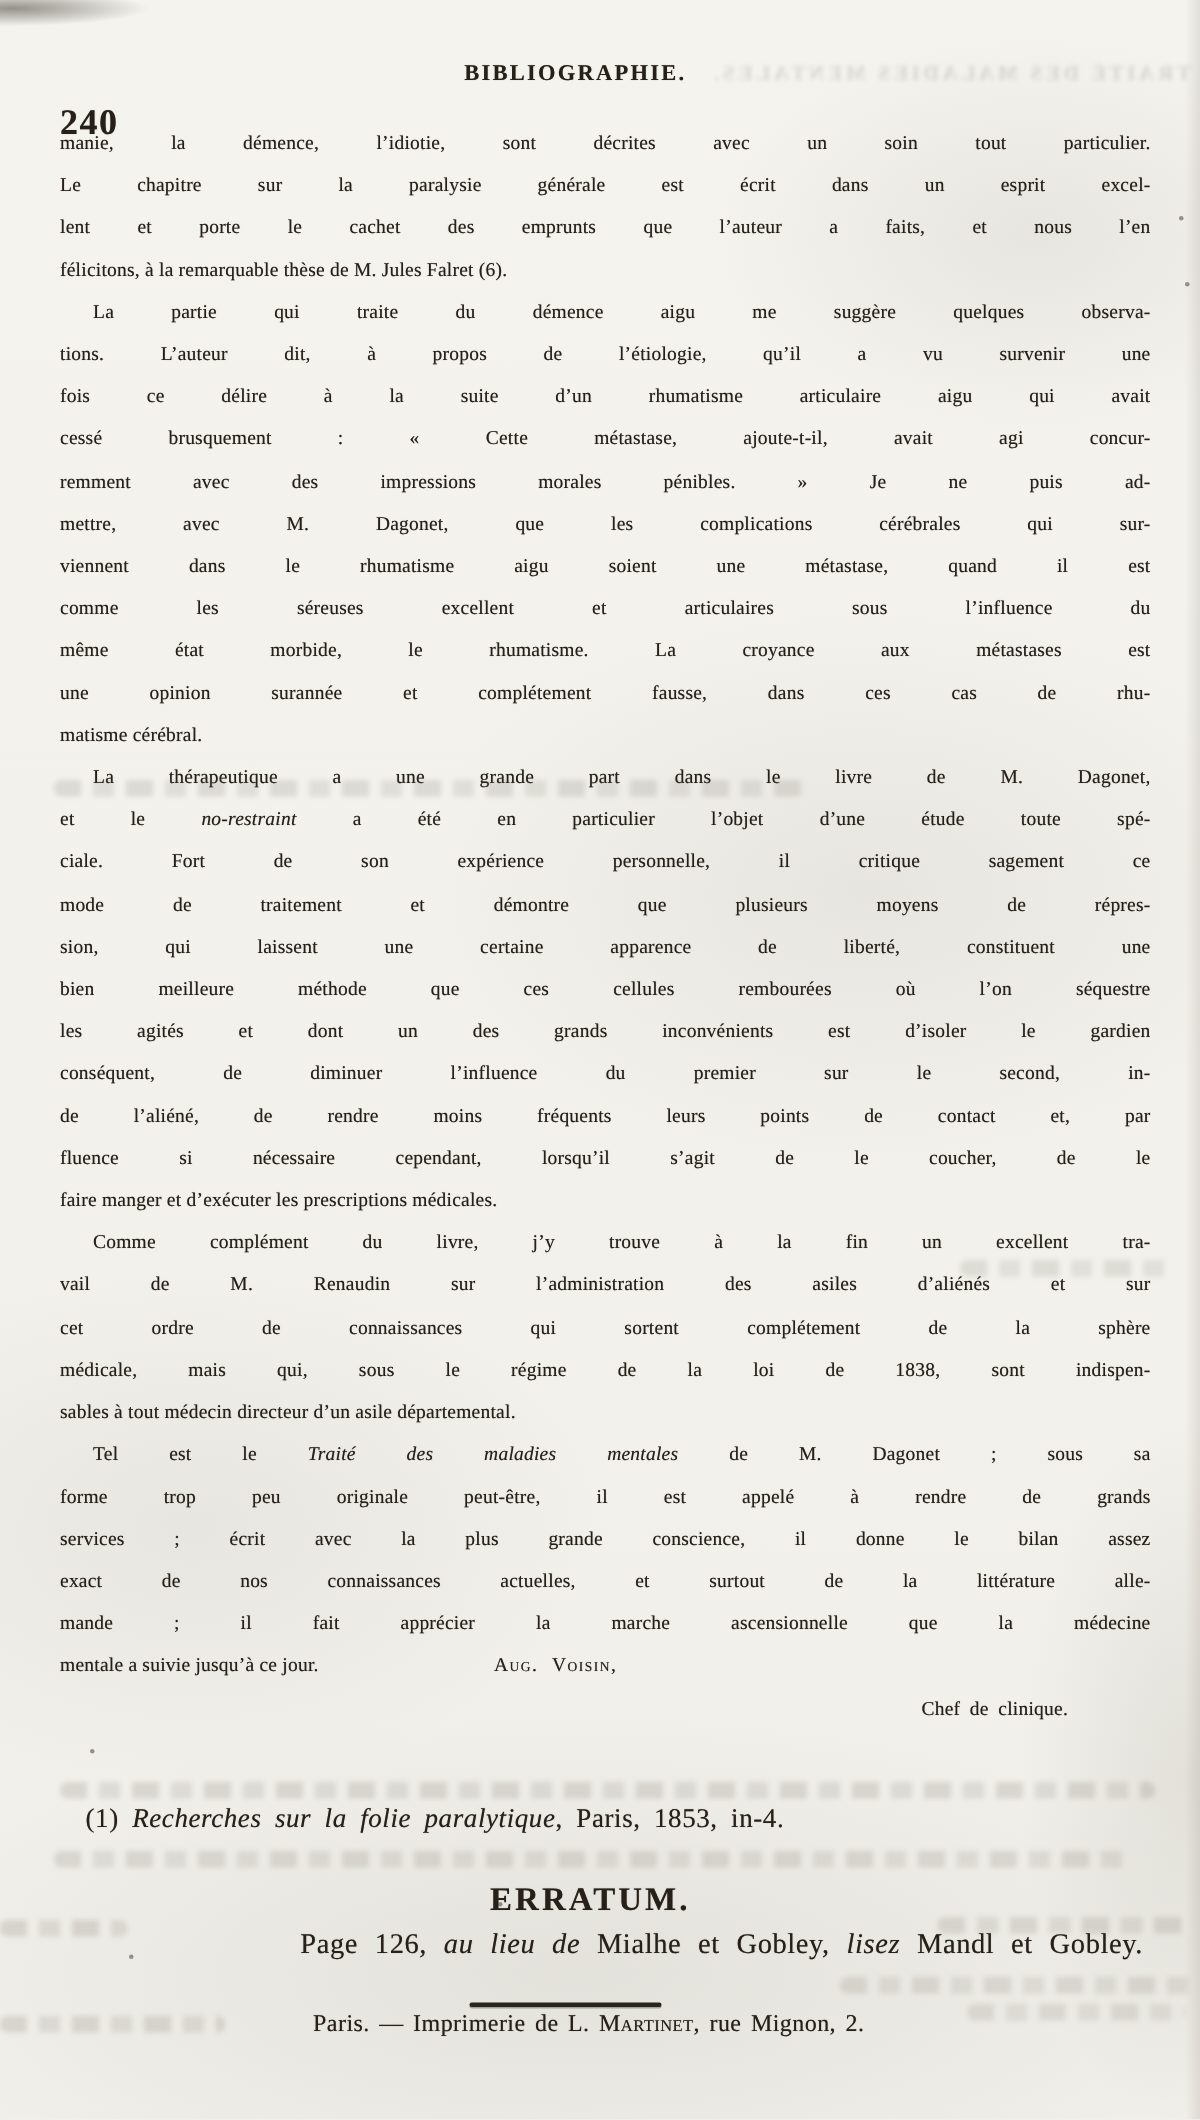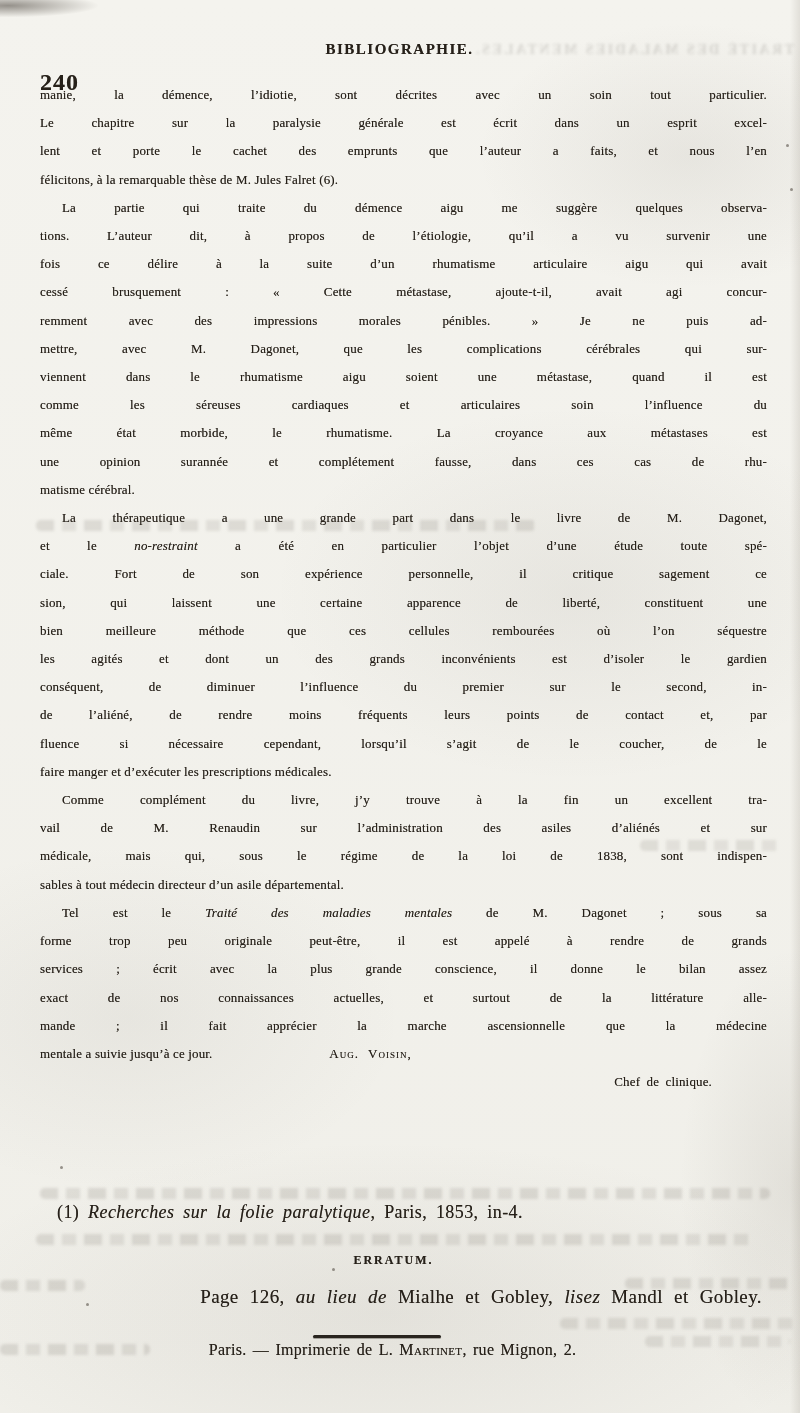--- a/index.html
+++ b/index.html
@@ -24,21 +24,21 @@
       linear-gradient(#f4f3ee, #f0efe9);
     text-shadow: 0 0 0.5px rgba(38,32,26,0.55);
   }
 
   
   .page-number {
     position: absolute; left: 40px; top: 34px;
     font-size: 24px; font-weight: 700; letter-spacing: 1px; margin-top: 35px;
   }
   .running-title {
-    position: absolute; left: 36px; top: 41px; width: 727px; margin: 0;
+    position: absolute; left: 20px; top: 41px; width: 727px; margin: 0;
     text-align: center;
     font-size: 15px; font-weight: 700; letter-spacing: 1.5px;
   }
   .ghost-title {
     position: absolute; right: 6px; top: 42px; width: 340px;
     transform: scaleX(-1);
     opacity: 0.14; filter: blur(1.4px);
     font-size: 14px; font-weight: 700; letter-spacing: 2.5px;
     white-space: nowrap; overflow: hidden;
     text-shadow: none;
@@ -67,21 +67,21 @@
   .footnote {
     position: absolute; left: 40px; top: 1202px; width: 722px;
     padding-left: 17px;
     font-size: 18px; letter-spacing: 0.4px; word-spacing: 4px;
   }
 
   
   .erratum-heading {
     position: absolute; left: 30px; top: 1253px; width: 727px; margin: 0;
     text-align: center;
-    font-size: 12px; font-weight: 700; letter-spacing: 2px;
+    font-size: 22px; font-weight: 700; letter-spacing: 2px;
   }
   .erratum-text {
     position: absolute; left: 25px; top: 1286px; width: 737px;
     text-align: right;
     font-size: 19px; letter-spacing: 0.4px; word-spacing: 6px;
   }
 
   .divider {
     position: absolute; left: 313px; top: 1327px;
     width: 128px; height: 3px; border: 0;
@@ -130,36 +130,38 @@
         <div class="line"><span>Le chapitre sur la paralysie générale est écrit dans un esprit excel-</span></div>
         <div class="line"><span>lent et porte le cachet des emprunts que l’auteur a faits, et nous l’en</span></div>
         <div class="line end"><span>félicitons, à la remarquable thèse de M. Jules Falret (6).</span></div>
         <div class="line indent"><span>La partie qui traite du démence aigu me suggère quelques observa-</span></div>
         <div class="line"><span>tions. L’auteur dit, à propos de l’étiologie, qu’il a vu survenir une</span></div>
         <div class="line"><span>fois ce délire à la suite d’un rhumatisme articulaire aigu qui avait</span></div>
         <div class="line"><span>cessé brusquement : « Cette métastase, ajoute-t-il, avait agi concur-</span></div>
         <div class="line"><span>remment avec des impressions morales pénibles. » Je ne puis ad-</span></div>
         <div class="line"><span>mettre, avec M. Dagonet, que les complications cérébrales qui sur-</span></div>
         <div class="line"><span>viennent dans le rhumatisme aigu soient une métastase, quand il est</span></div>
-        <div class="line"><span>comme les séreuses cardiaques et articulaires soin l’influence du</span></div>
+        <div class="line"><span>comme les séreuses excellent et articulaires sous l’influence du</span></div>
         <div class="line"><span>même état morbide, le rhumatisme. La croyance aux métastases est</span></div>
         <div class="line"><span>une opinion surannée et complétement fausse, dans ces cas de rhu-</span></div>
         <div class="line end"><span>matisme cérébral.</span></div>
         <div class="line indent"><span>La thérapeutique a une grande part dans le livre de M. Dagonet,</span></div>
         <div class="line"><span>et le </span><span class="it">no-restraint</span><span> a été en particulier l’objet d’une étude toute spé-</span></div>
         <div class="line"><span>ciale. Fort de son expérience personnelle, il critique sagement ce</span></div>
+        <div class="line"><span>mode de traitement et démontre que plusieurs moyens de répres-</span></div>
         <div class="line"><span>sion, qui laissent une certaine apparence de liberté, constituent une</span></div>
         <div class="line"><span>bien meilleure méthode que ces cellules rembourées où l’on séquestre</span></div>
         <div class="line"><span>les agités et dont un des grands inconvénients est d’isoler le gardien</span></div>
         <div class="line"><span>conséquent, de diminuer l’influence du premier sur le second, in-</span></div>
         <div class="line"><span>de l’aliéné, de rendre moins fréquents leurs points de contact et, par</span></div>
         <div class="line"><span>fluence si nécessaire cependant, lorsqu’il s’agit de le coucher, de le</span></div>
         <div class="line end"><span>faire manger et d’exécuter les prescriptions médicales.</span></div>
         <div class="line indent"><span>Comme complément du livre, j’y trouve à la fin un excellent tra-</span></div>
         <div class="line"><span>vail de M. Renaudin sur l’administration des asiles d’aliénés et sur</span></div>
+        <div class="line"><span>cet ordre de connaissances qui sortent complétement de la sphère</span></div>
         <div class="line"><span>médicale, mais qui, sous le régime de la loi de 1838, sont indispen-</span></div>
         <div class="line end"><span>sables à tout médecin directeur d’un asile départemental.</span></div>
         <div class="line indent"><span>Tel est le </span><span class="it">Traité des maladies mentales</span><span> de M. Dagonet ; sous sa</span></div>
         <div class="line"><span>forme trop peu originale peut-être, il est appelé à rendre de grands</span></div>
         <div class="line"><span>services ; écrit avec la plus grande conscience, il donne le bilan assez</span></div>
         <div class="line"><span>exact de nos connaissances actuelles, et surtout de la littérature alle-</span></div>
         <div class="line"><span>mande ; il fait apprécier la marche ascensionnelle que la médecine</span></div>
         <div class="line end"><span>mentale a suivie jusqu’à ce jour.</span></div>
       </div>
     <div class="sig-name">Aug. Voisin,</div>

